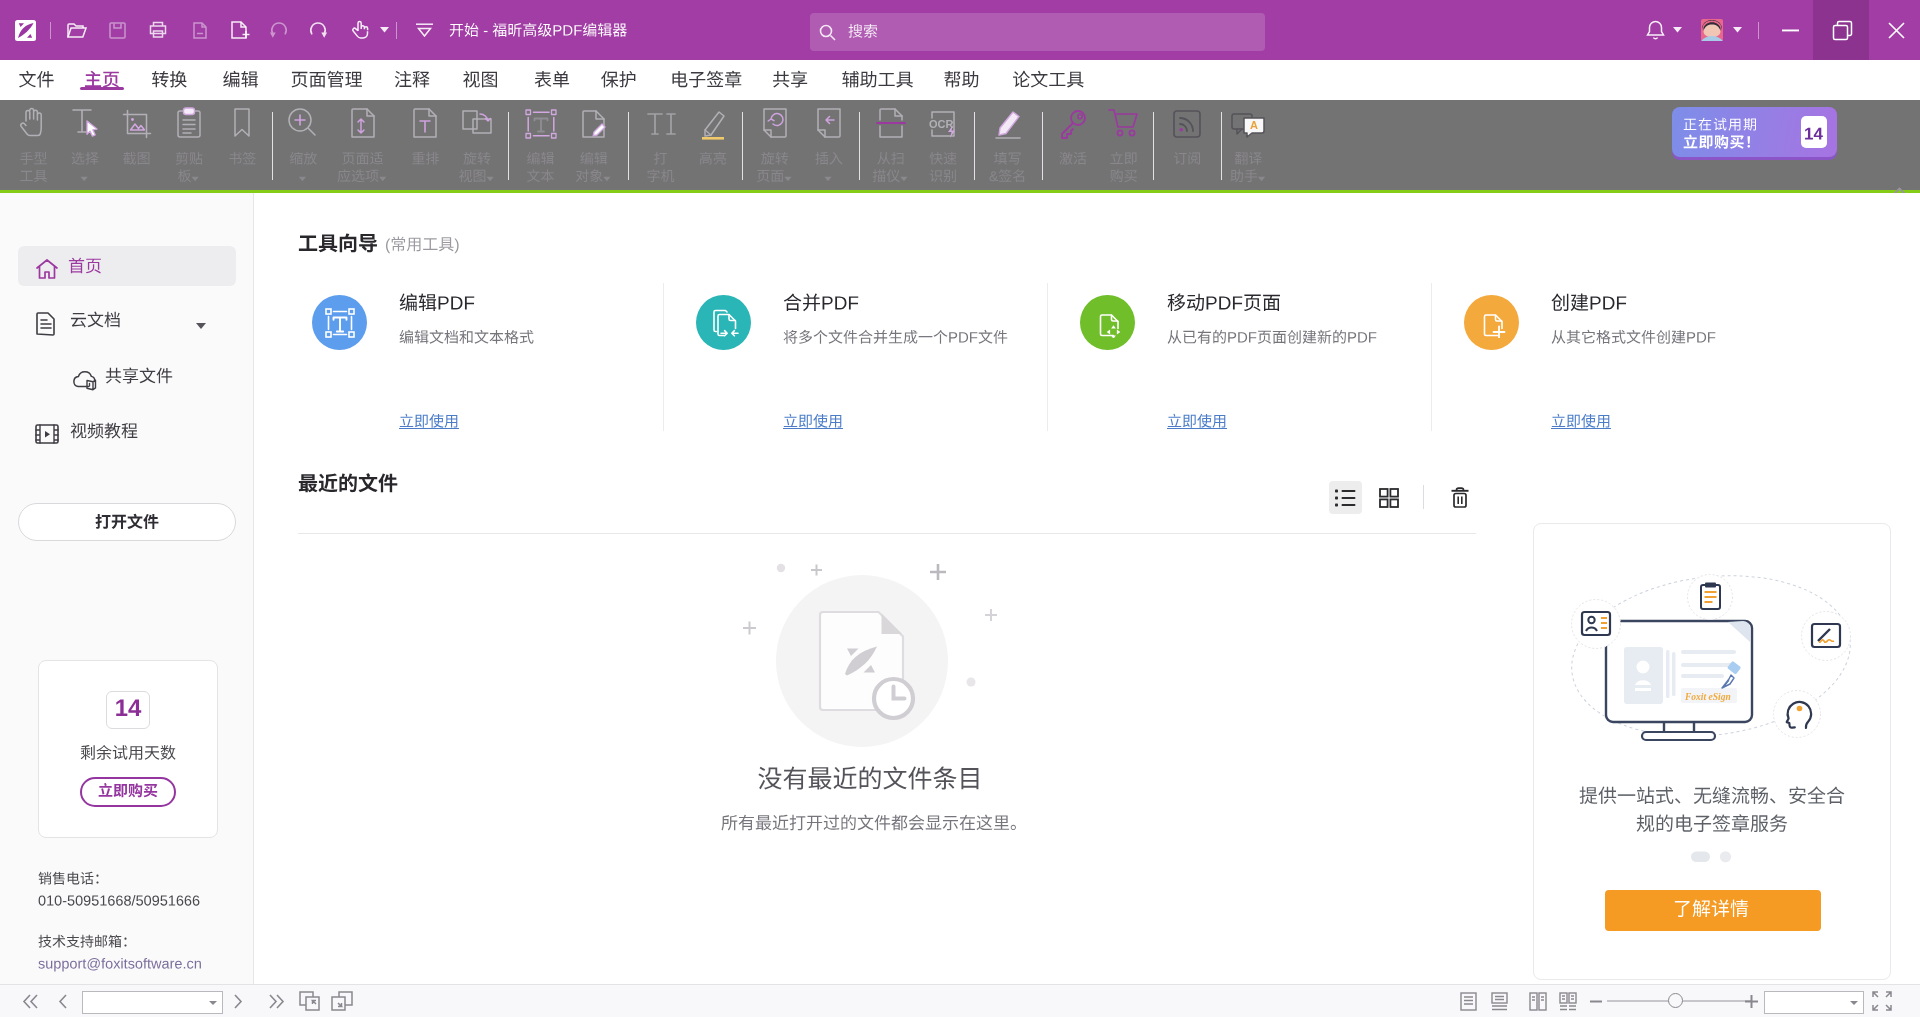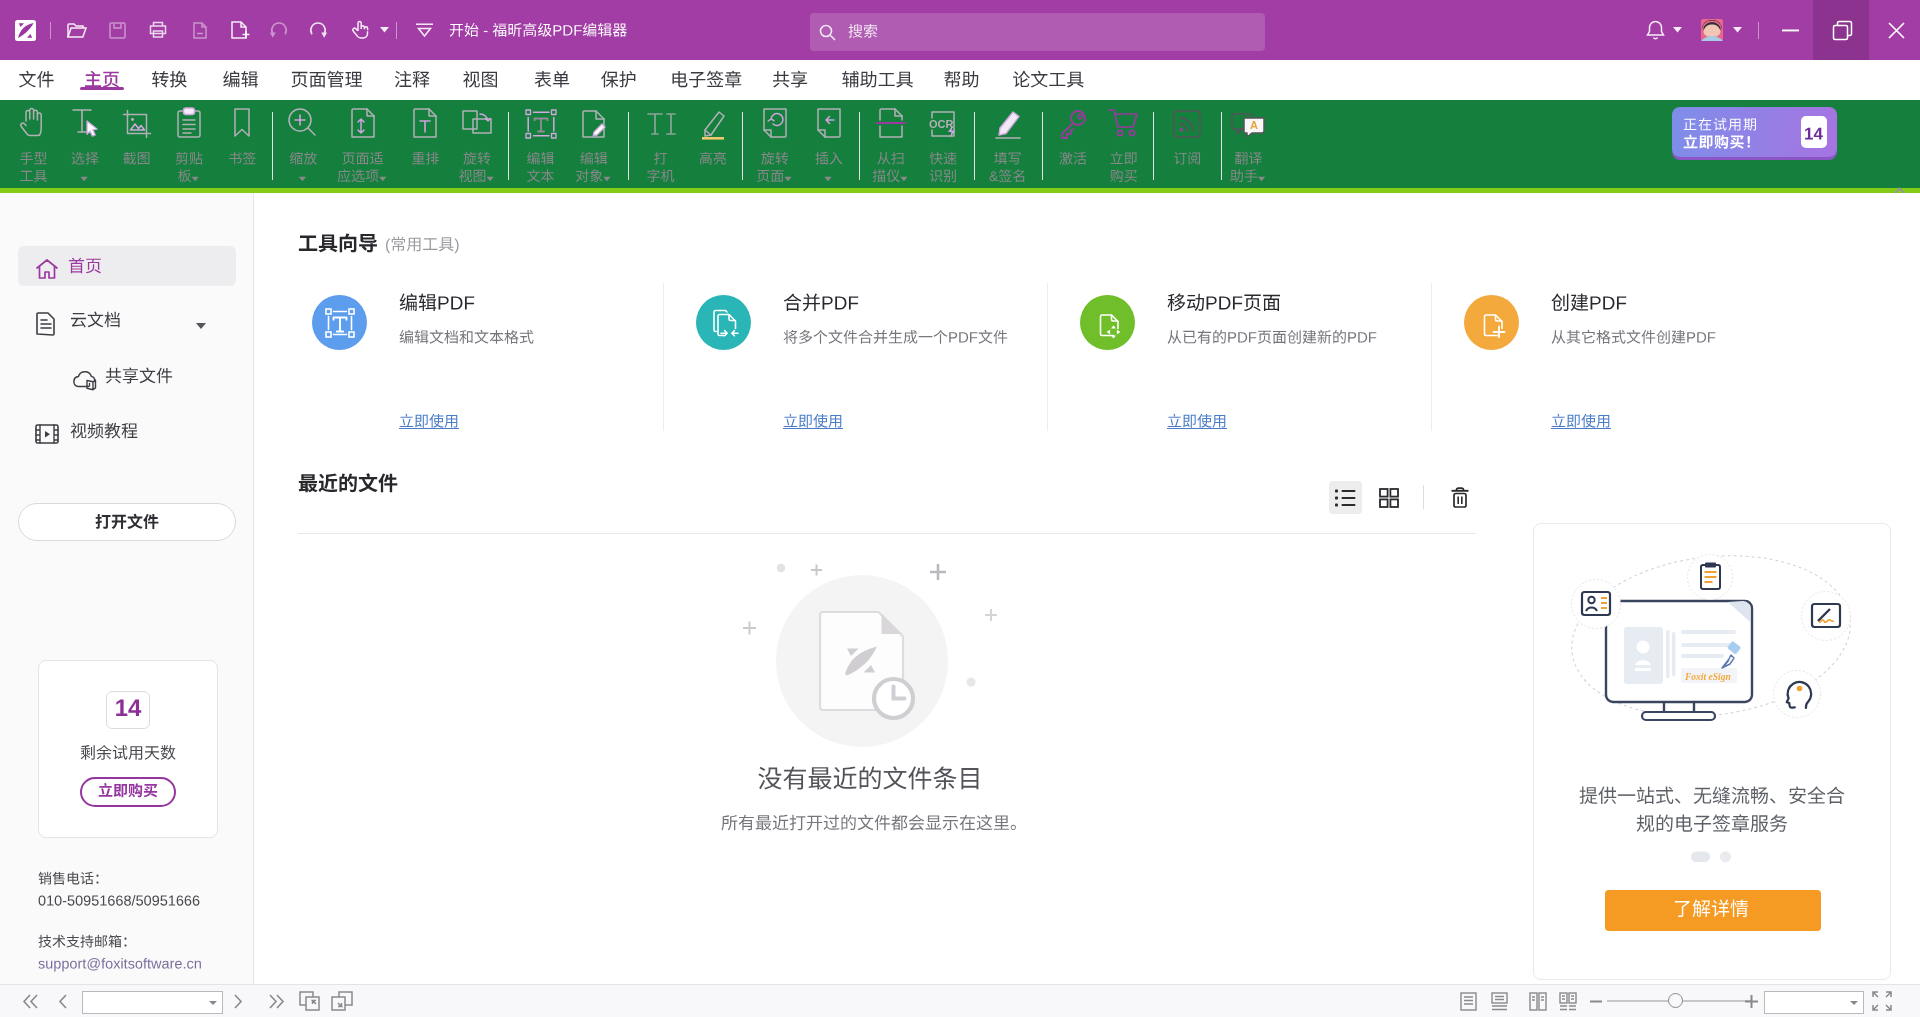--- a/index.html
+++ b/index.html
@@ -8,21 +8,21 @@
 
 .titlebar { position:absolute; left:0; top:0; width:1920px; height:60px; background:#a13da4; }
 .tb-ico { position:absolute; top:0; height:60px; display:flex; align-items:center; justify-content:center; }
 .tb-sep { position:absolute; top:22px; width:1px; height:17px; background:rgba(255,255,255,.45); }
 .search { position:absolute; left:810px; top:13px; width:455px; height:38px; background:rgba(255,255,255,.16); border-radius:4px; display:flex; align-items:center; padding-left:9px; }
 .maxbtn { position:absolute; left:1813px; top:0; width:56px; height:60px; background:#8c3390; }
 
 .menubar { position:absolute; left:0; top:60px; width:1920px; height:40px; background:#fff; }
 .menu-ul { position:absolute; left:80px; top:27px; width:44px; height:3px; background:#9c39a0; border-radius:2px; }
 
-.ribbon { position:absolute; left:0; top:100px; width:1920px; height:93px; background:#15803d; border-bottom:5px solid #84cc16; }
+.ribbon { position:absolute; left:0; top:100px; width:1920px; height:93px; background:#737373; border-bottom:3px solid #84cc16; }
 .ric { position:absolute; top:6px; height:34px; transform:translateX(-50%); display:flex; align-items:flex-end; }
 .rb-sep { position:absolute; top:12px; width:1px; height:68px; background:#e3e1e4; }
 .trial-badge { position:absolute; left:1672px; top:7px; width:165px; height:50px; border-radius:8px; background:linear-gradient(100deg,#7d8ee9 0%,#a773e2 100%); box-shadow:0 3px 0 #8b55c8; }
 .trial-badge .n { position:absolute; right:10px; top:9px; width:26px; height:32px; background:#fff; border-radius:5px; }
 .rb-collapse { position:absolute; left:1893px; top:81px; }
 
 aside { position:absolute; left:0; top:193px; width:254px; height:791px; border-right:1px solid #e6e5e7; background:#fafafb; }
 .side-active { position:absolute; left:18px; top:53px; width:218px; height:40px; background:#ededef; border-radius:6px; }
 .side-ic { position:absolute; }
 .openbtn { position:absolute; left:18px; top:310px; width:218px; height:38px; border:1px solid #d9d8db; border-radius:19px; background:#fff; }
@@ -468,21 +468,21 @@
           <path d="M112 90.5 h11.5 L116 98 Z"></path>
           <path d="M140 114.5 h-11.5 L136 107 Z"></path>
         </g>
 <g>
           <circle cx="158.5" cy="140.5" r="19.5" fill="#fff" stroke="#d0ced2" stroke-width="4.2"></circle>
           <path d="M158.5 128.5 v12 h11" stroke="#d0ced2" stroke-width="4" fill="none" stroke-linecap="round"></path>
         </g>
 </svg>
     </div>
   <div class="promo">
-    <div id="illu" style="position:absolute;left:28px;top:28px"><svg width="300" height="200" viewBox="0 0 300 200">
+    <div id="illu" style="position:absolute;left:28px;top:48px"><svg width="300" height="200" viewBox="0 0 300 200">
 <ellipse cx="149" cy="84" rx="140" ry="79" transform="rotate(-7 149 84)" fill="none" stroke="#ccd2dc" stroke-width="1" stroke-dasharray="3 3"></ellipse>
 <g>
             <rect x="44" y="49" width="146" height="101" rx="7" fill="#fff" stroke="#3a4560" stroke-width="2.4"></rect>
 <path d="M166 50 l22 20 v-14 a7 7 0 0 0 -7-7 z" fill="#dfe5ee"></path>
 <path d="M102 150 v10 M132 150 v10" stroke="#3a4560" stroke-width="2.4"></path>
 <rect x="80" y="160" width="73" height="8" rx="4" fill="#fff" stroke="#3a4560" stroke-width="2.2"></rect>
 <rect x="62" y="75" width="39" height="57" rx="3" fill="#e7ebf2"></rect>
 <rect x="104" y="78" width="3.5" height="48" rx="1.5" fill="#e7ebf2"></rect>
             <rect x="110" y="80" width="3.5" height="44" rx="1.5" fill="#e7ebf2"></rect>
 <circle cx="81" cy="95" r="6.5" fill="#fff"></circle>

